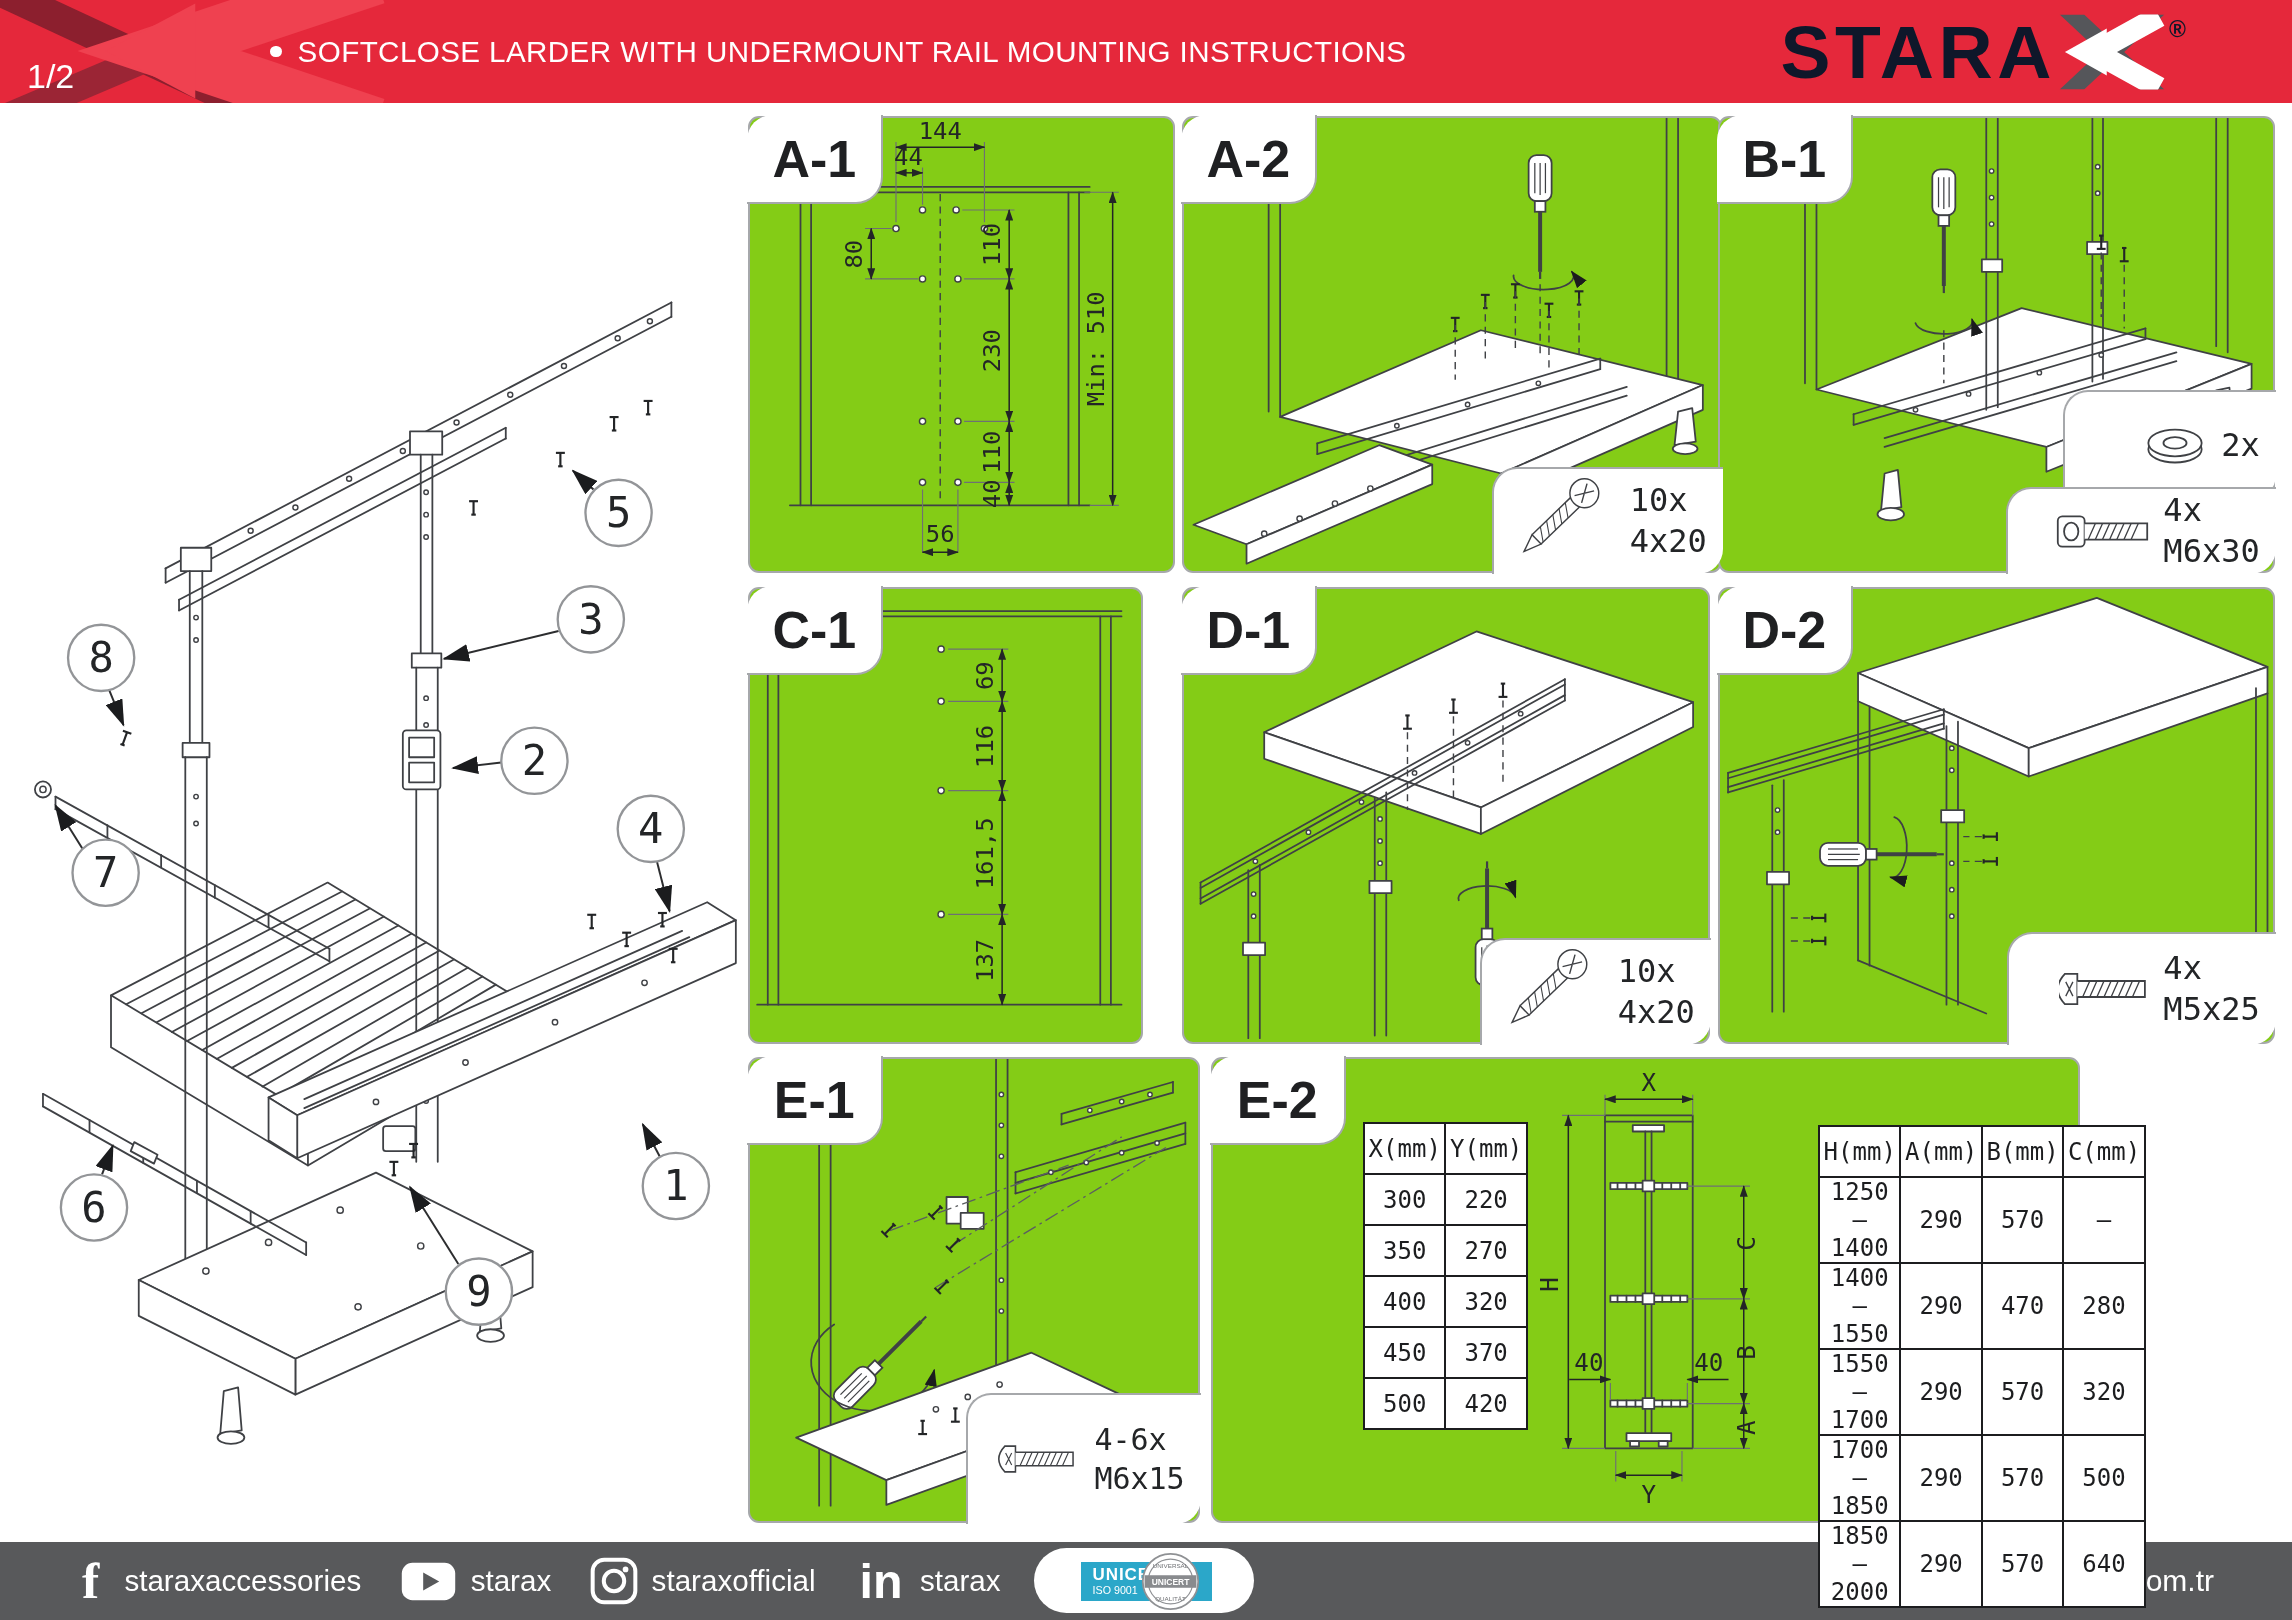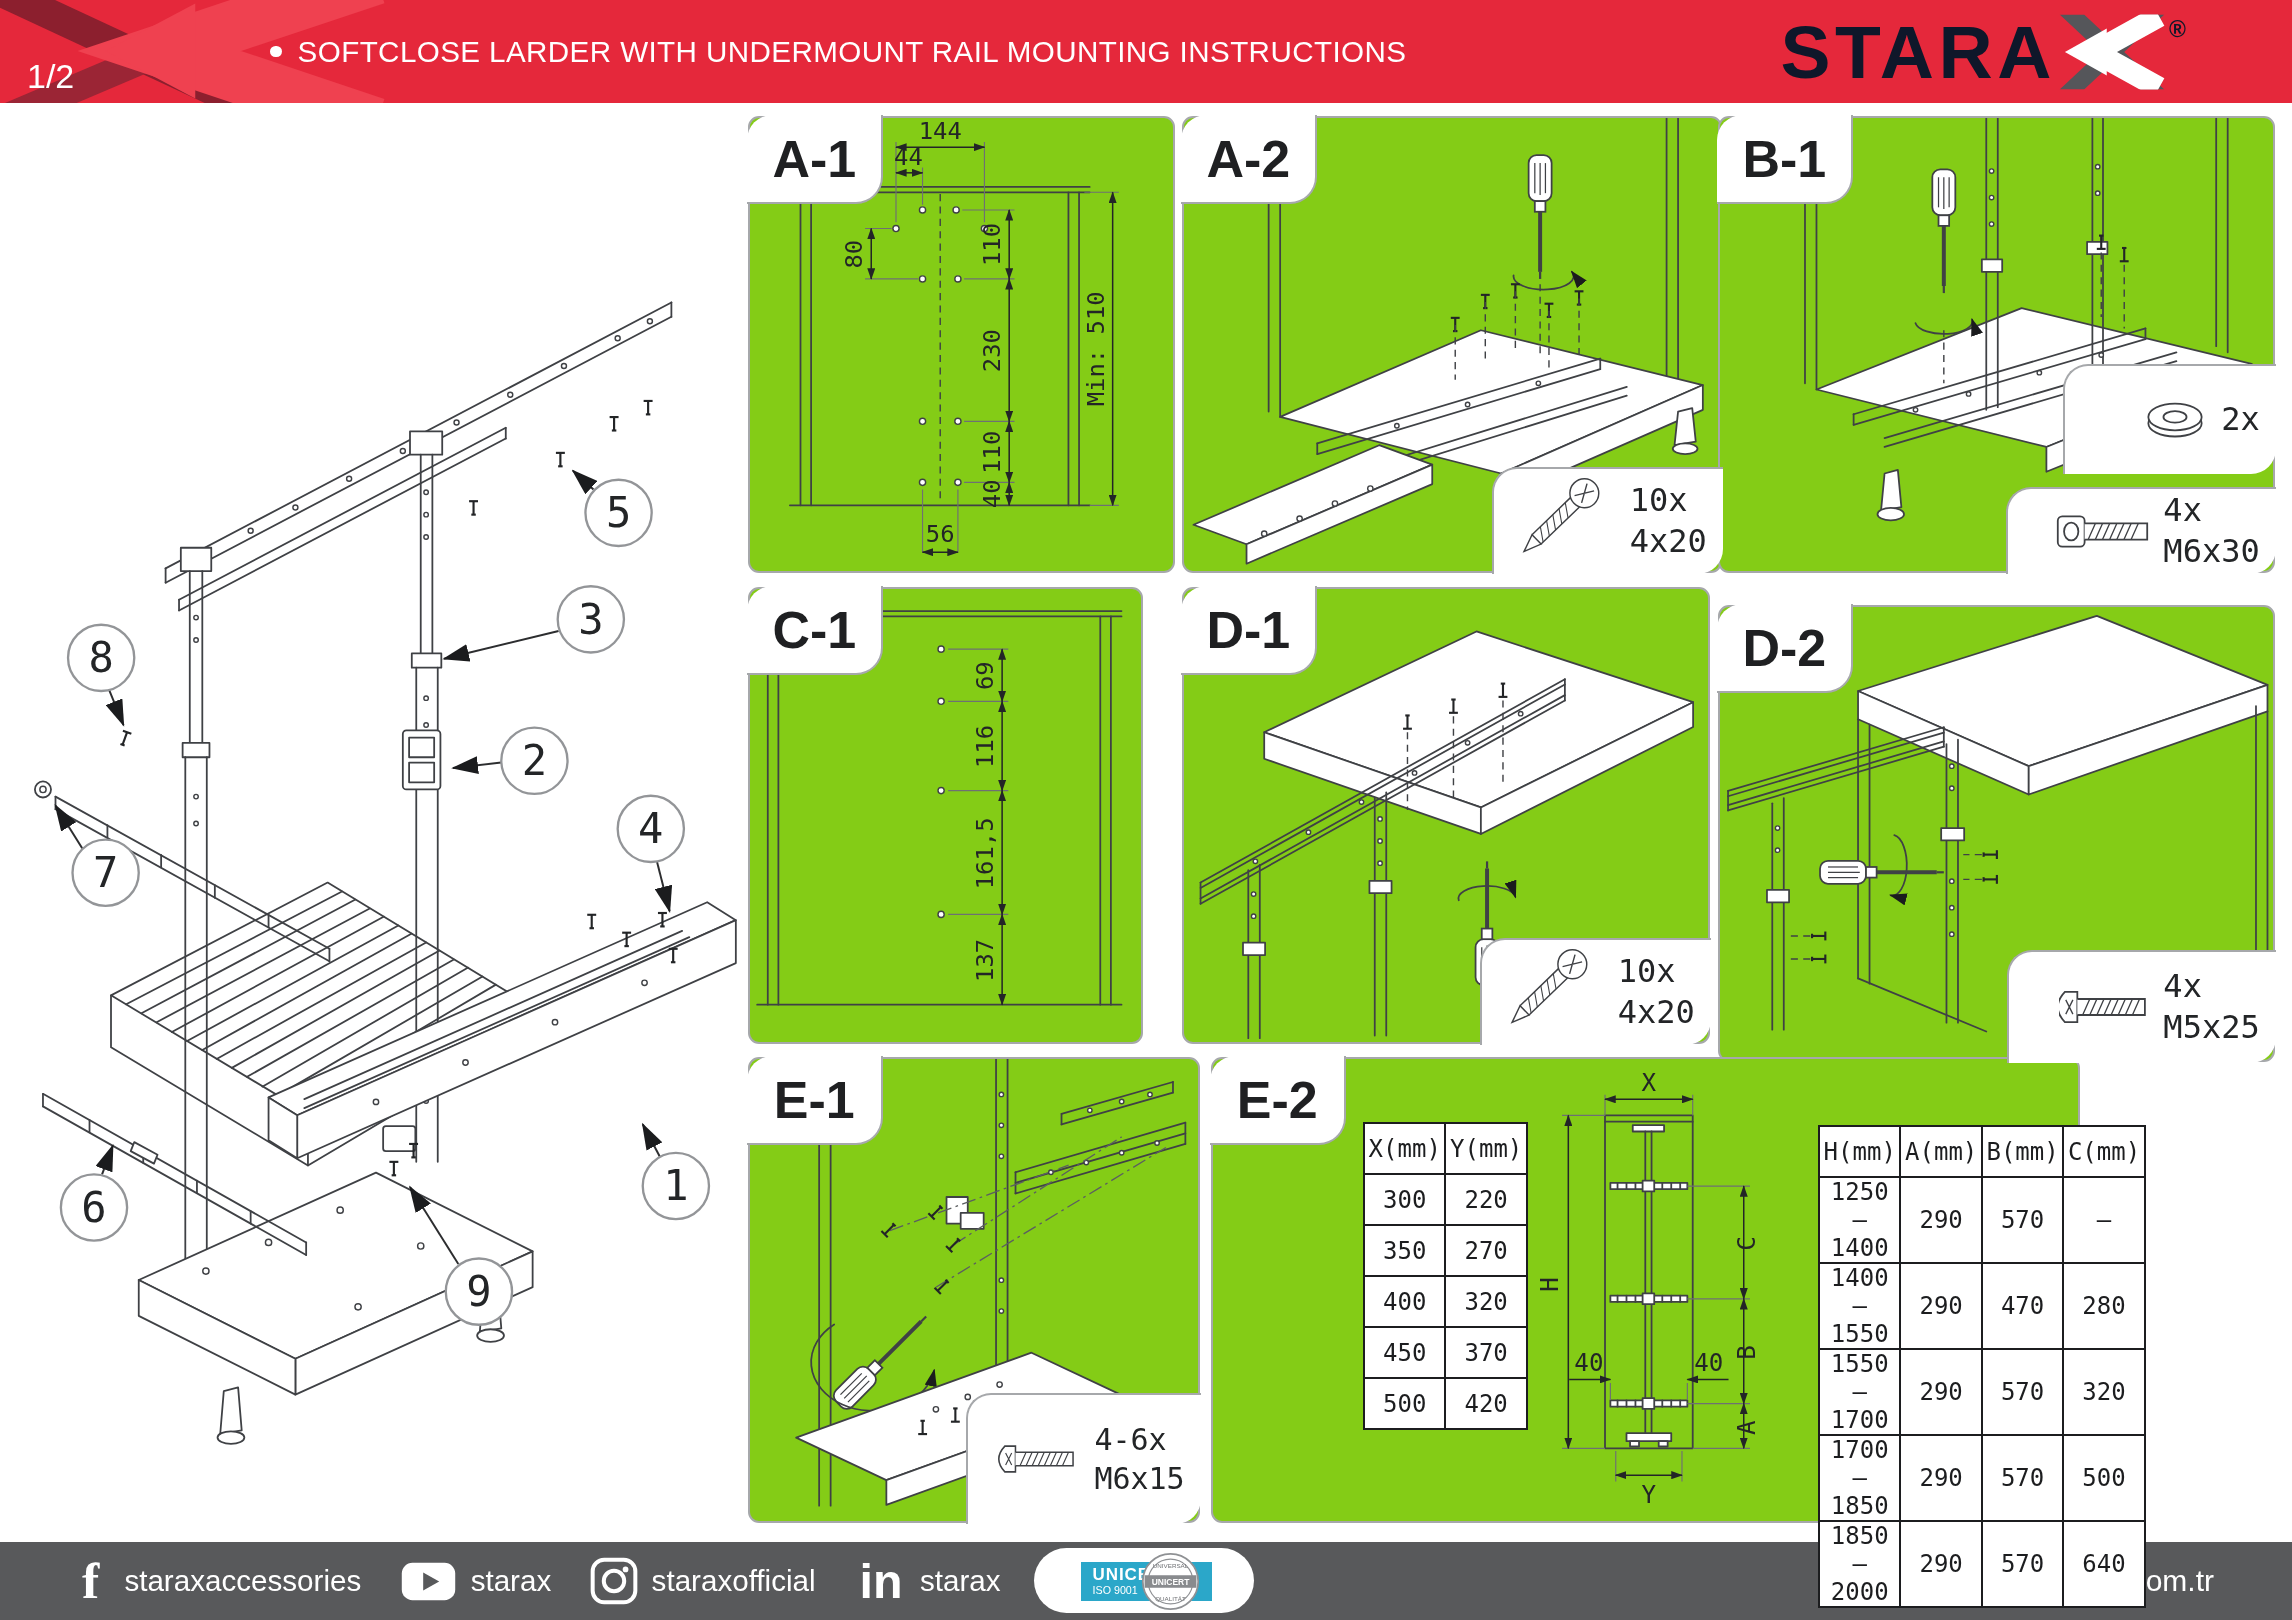--- a/index.html
+++ b/index.html
@@ -466,21 +466,21 @@
           <circle class="hole" cx="430" cy="268" r="2.5"></circle>
     </g>
     <use href="#g-sd" transform="translate(252,58)"></use>
     <path class="ln" d="M220,232A32,14 0 1 0 284,228" marker-end="url(#mMed)"></path>
     <line class="dash" x1="252" y1="240" x2="252" y2="300"></line>
     <use href="#g-scr-t" transform="translate(430,148)"></use>
         <line class="dash" x1="430" y1="152" x2="430" y2="225"></line>
     <use href="#g-scr-t" transform="translate(456,162)"></use>
         <line class="dash" x1="456" y1="166" x2="456" y2="238"></line>
   </svg>
-  <div class="inset" style="width:213px;height:110px;bottom:97px">
+  <div class="inset" style="width:213px;height:110px;bottom:71px">
     <svg width="64" height="47" viewBox="0 0 72 52">
       <use href="#g-washer" transform="translate(36,22)"></use>
     </svg>
     <div class="inset-text">2x</div>
   </div>
   <div class="inset" style="width:270px;height:87px">
     <svg width="93" height="45" viewBox="0 0 104 50">
       <use href="#g-bolt-socket" transform="translate(2,25)"></use>
     </svg>
     <div class="inset-text">
@@ -566,21 +566,21 @@
     <svg width="107" height="93" viewBox="0 0 120 104">
       <use href="#g-screw" transform="translate(16,86) rotate(-44) scale(0.82)"></use>
     </svg>
     <div class="inset-text">
       <div>10x</div>
       <div>4x20</div>
     </div>
   </div>
 </section>
 
-<section class="panel" style="left:1718px;top:605px;width:557px;height:457px">
+<section class="panel" style="left:1718px;top:587px;width:557px;height:457px">
   <div class="tab">D-2</div>
   <svg class="pdraw" width="552" height="451" viewBox="0 0 622 510">
     <polygon class="face" points="155,95 425,10 618,88 348,180"></polygon>
     <polygon class="face" points="155,95 348,180 348,212 155,127"></polygon>
     <polygon class="face" points="348,180 618,88 618,118 348,212"></polygon>
     <g class="ln">
       <line x1="155" y1="127" x2="155" y2="420"></line>
           <line x1="168" y1="133" x2="168" y2="426"></line>
       <line x1="605" y1="112" x2="605" y2="390"></line>
           <line x1="618" y1="118" x2="618" y2="395"></line>

